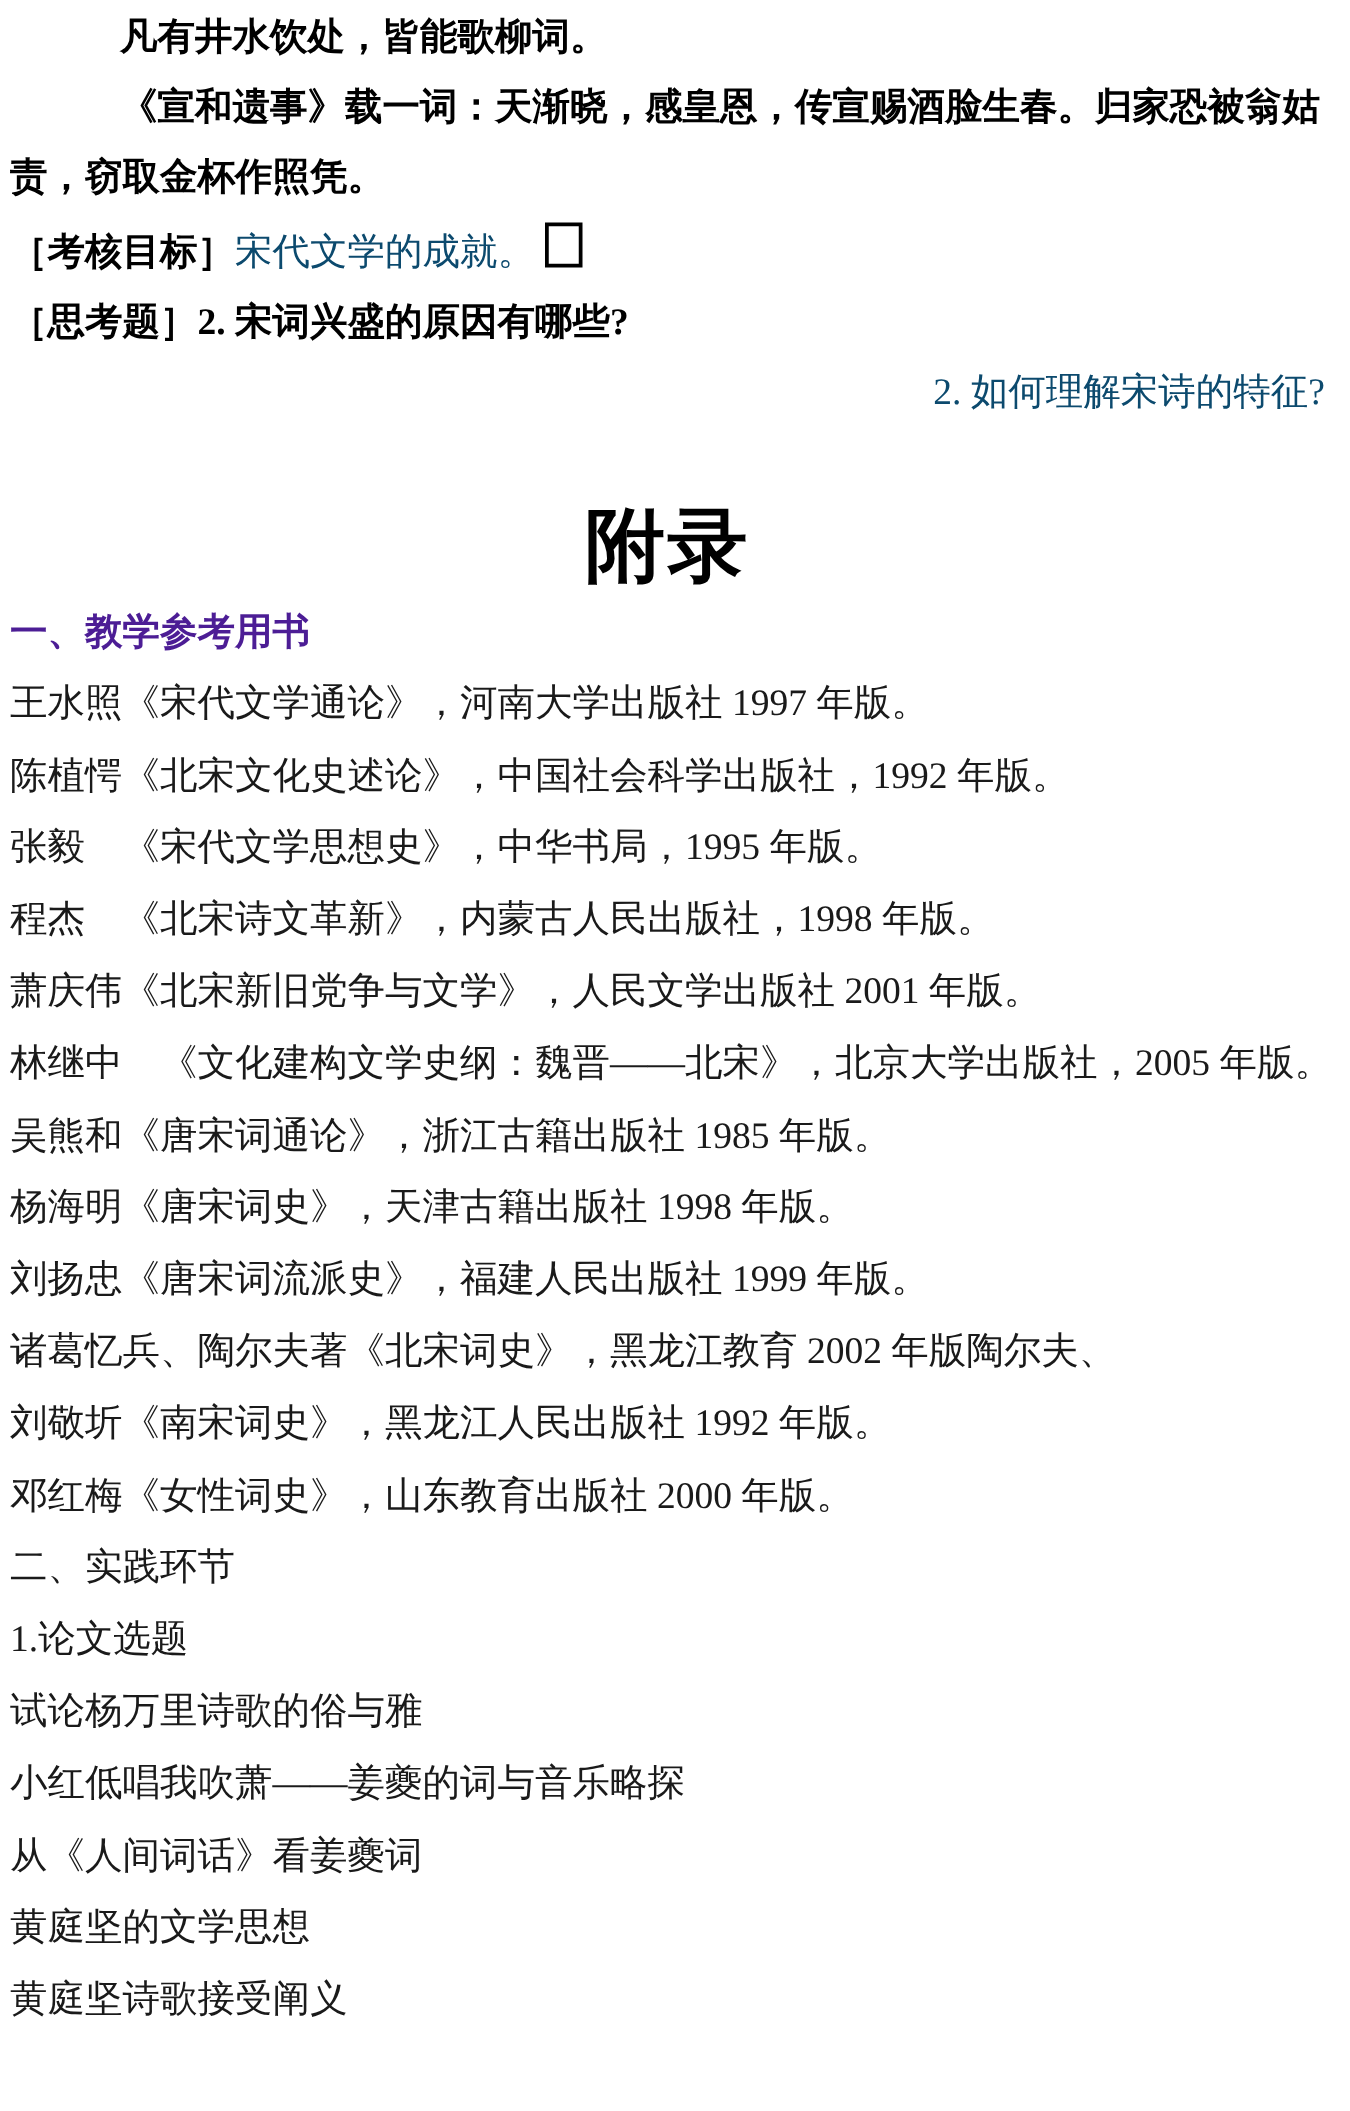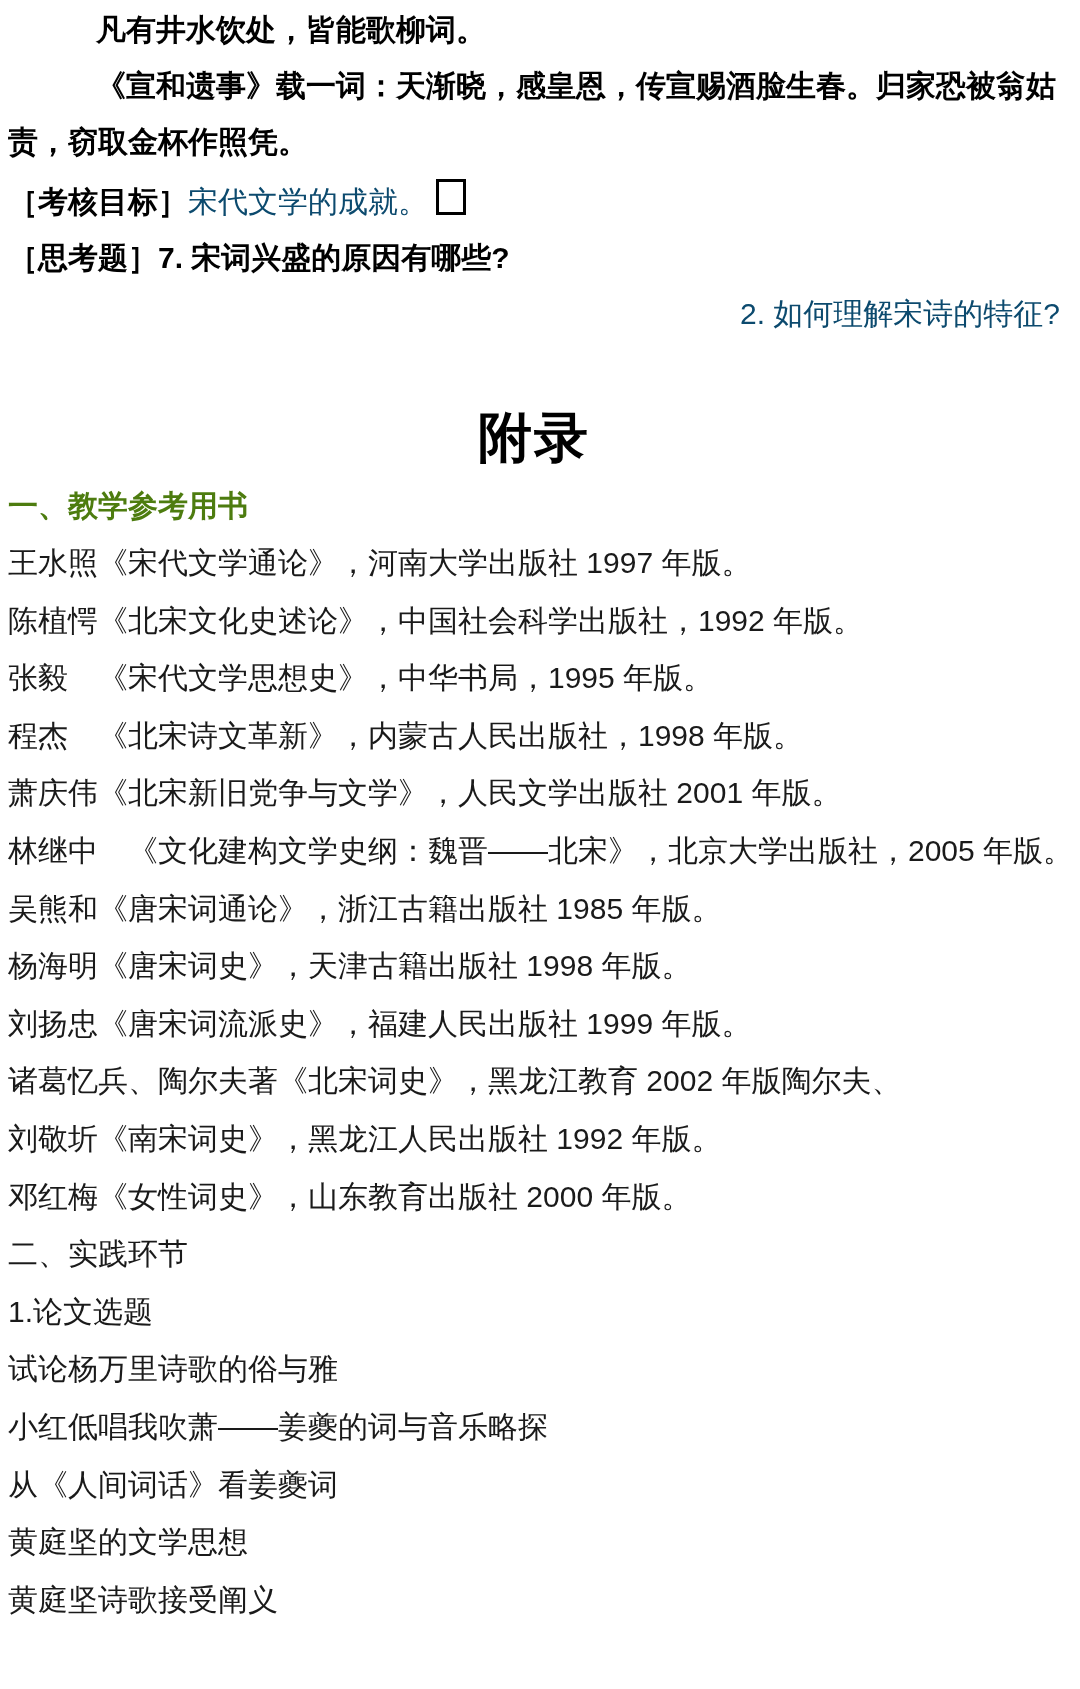--- a/index.html
+++ b/index.html
@@ -7,21 +7,21 @@
     padding: 0;
     background: #ffffff;
   }
   .doc {
     position: relative;
     width: 1080px;
     height: 1615px;
     box-sizing: border-box;
     background: #ffffff;
     color: #1a1a1a;
-    font-family: Liberation Sans, sans-serif;
+    font-family: Liberation Serif, serif;
     font-size: 30px;
     overflow: hidden;
     padding: 2px 20px 0 8px;
   }
   .line {
     line-height: 56px;
     white-space: nowrap;
   }
   .bold { font-weight: bold; color: #000000; }
   .indent2 { padding-left: 88px; }
@@ -33,31 +33,31 @@
     display: inline-block;
     width: 24px;
     height: 30px;
     border: 3px solid #000000;
     vertical-align: -3px;
     margin-left: 8px;
   }
   .appendix-title {
     margin-top: 62px;
     text-align: center;
-    font-size: 54px;
+    font-size: 64px;
     font-weight: bold;
     color: #000000;
     line-height: 66px;
     letter-spacing: 2px;
   }
   .section-head-bold {
     margin-top: 8px;
     line-height: 56px;
     font-weight: bold;
-    color: #4d7c0f;
+    color: #4c1d95;
     white-space: nowrap;
   }
   .list-flow .line57 {
     line-height: 57.6px;
     white-space: nowrap;
   }
 </style>
 </head>
 <body>
 
@@ -66,21 +66,21 @@
   <div>
     <div class="line bold indent2">凡有井水饮处，皆能歌柳词。</div>
     <div class="line bold indent2">《宣和遗事》载一词：天渐晓，感皇恩，传宣赐酒脸生春。归家恐被翁姑</div>
     <div class="line bold">责，窃取金杯作照凭。</div>
 
     <div class="line kaohe-extra">
       <span class="bracket-label">［考核目标］</span><span class="plain">宋代文学的成就。</span><span class="missing-box"></span>
     </div>
 
     <div class="line">
-      <span class="bracket-label">［思考题］</span><span class="bracket-label">7. 宋词兴盛的原因有哪些?</span>
+      <span class="bracket-label">［思考题］</span><span class="bracket-label">2. 宋词兴盛的原因有哪些?</span>
     </div>
 
     <div class="line plain q2-indent">2. 如何理解宋诗的特征?</div>
   </div>
 
   <div class="appendix-title">附录</div>
 
   <div class="section-head-bold">一、教学参考用书</div>
 
   <div class="list-flow">

